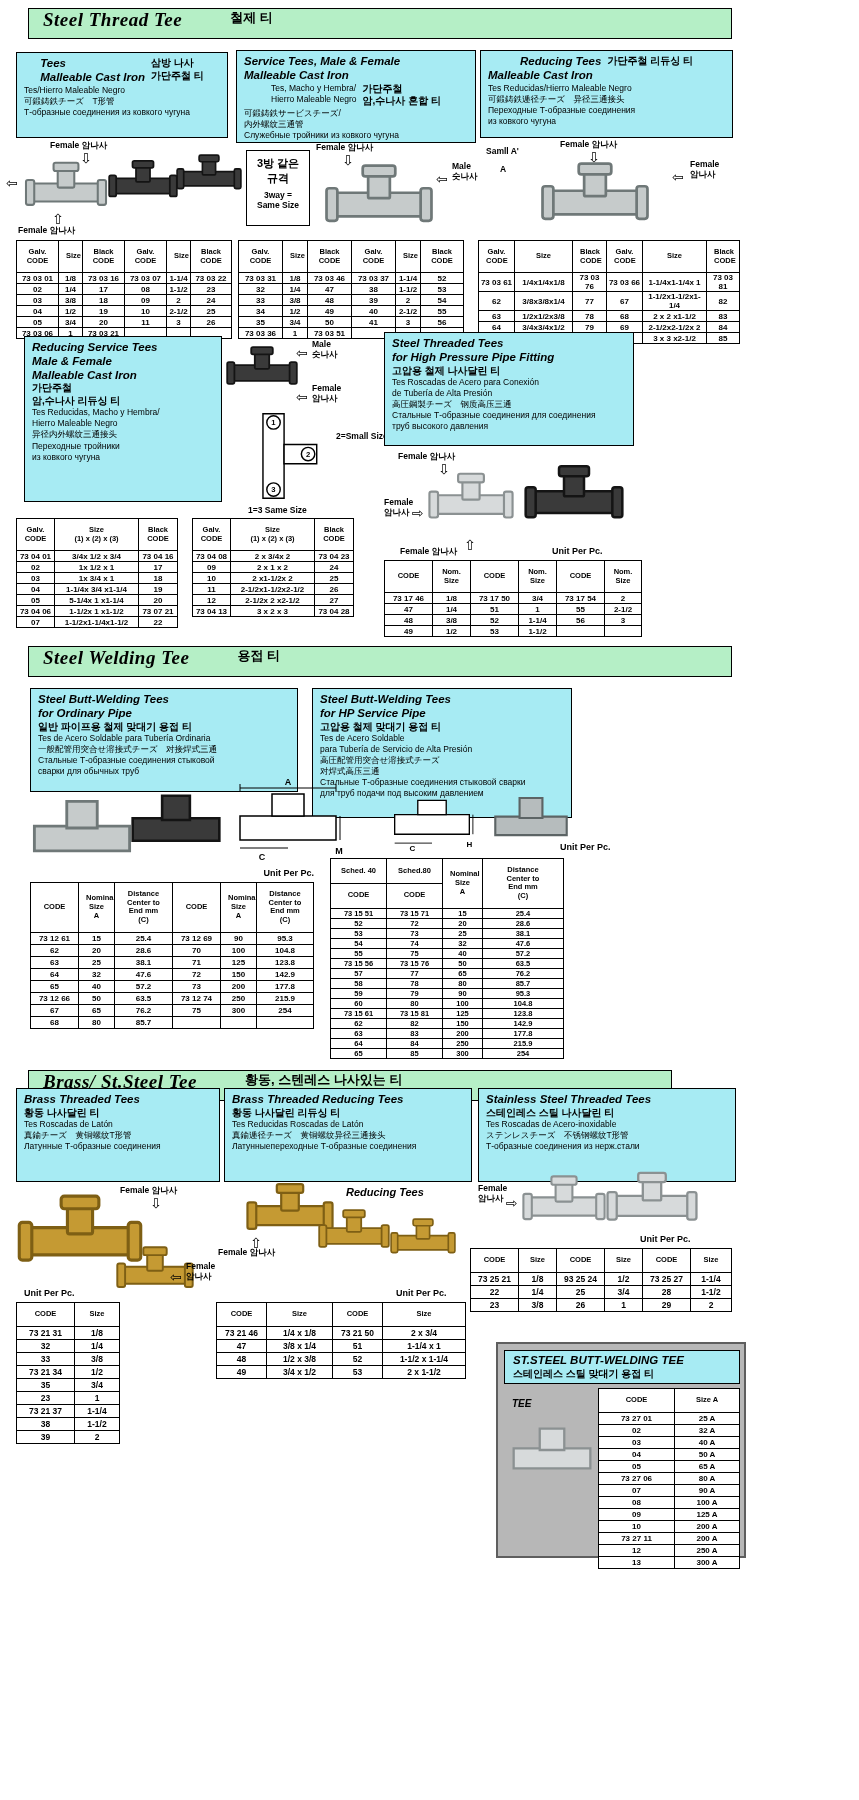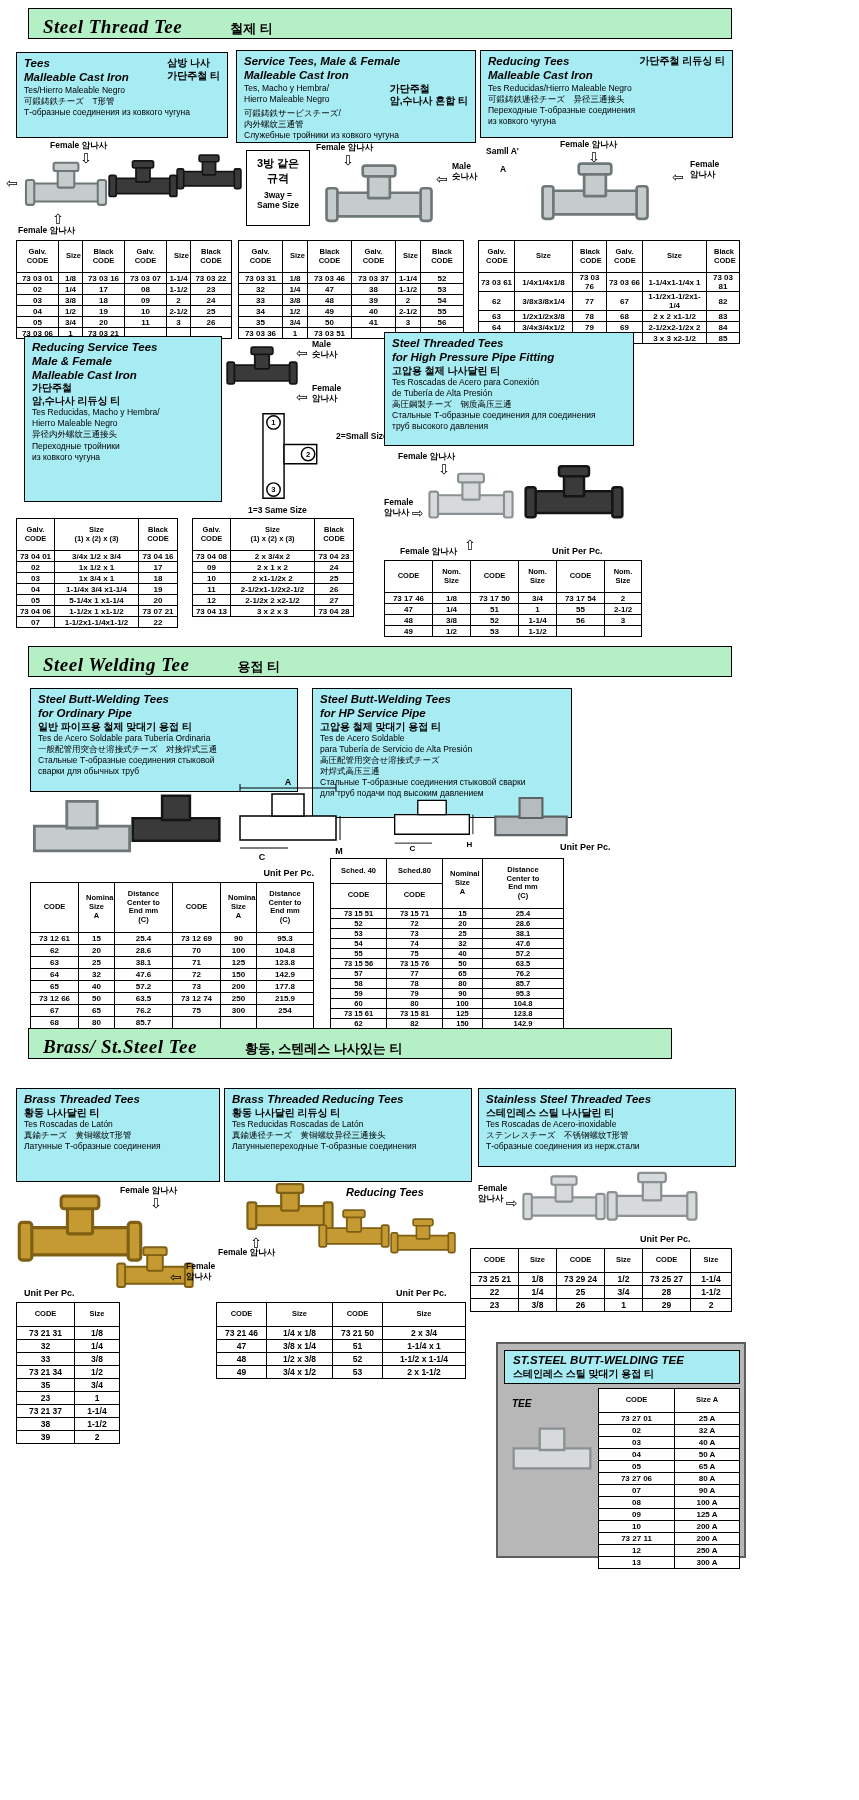--- a/index.html
+++ b/index.html
@@ -1,27 +1,27 @@
 <!DOCTYPE html>
 <html><head>
 <meta charset="utf-8">
 <style>
   *{margin:0;padding:0;box-sizing:border-box}
   html,body{width:859px;height:1800px;background:#fff}
   body{position:relative;font-family:"Liberation Sans","DejaVu Sans",sans-serif;color:#000;overflow:hidden}
   .abs{position:absolute}
   .pre{white-space:pre-line}
-  .banner{height:31px;background:#b5efc6;border:1.5px solid #000;display:flex;align-items:flex-end;padding:0 14px;gap:48px}
+  .banner{height:31px;background:#b5efc6;border:1.5px solid #000;display:flex;align-items:flex-start;padding:0 14px;gap:48px}
   .b-en{font-family:"Liberation Serif","DejaVu Serif",serif;font-weight:bold;font-style:italic;font-size:19px;letter-spacing:.5px}
   .b-ko{font-weight:bold;font-size:13px}
   .cyan{background:#a7ebf3;border:1px solid #000;padding:4px 7px;line-height:1.25}
   .t1{font-weight:bold;font-style:italic;font-size:11.5px;line-height:1.2}
   .kb{font-weight:bold;font-size:10px;line-height:1.25}
   .ln{font-size:8.5px;line-height:1.3}
-  .flexsb{display:flex;justify-content:space-between;gap:6px}
+  .flexsb{display:flex;justify-content:center;gap:6px}
   .tbl{border-collapse:collapse;table-layout:fixed;background:#fff;border:1.5px solid #000}
   .tbl th,.tbl td{border:1px solid #000;text-align:center;vertical-align:middle;font-weight:bold;padding:0 1px;overflow:hidden}
   .tbl th{font-size:7.5px;line-height:1.15;padding:7px}
   .tbl td{height:11px;font-size:8px}
   .tbl thead,.tbl tbody{border:1.5px solid #000}
   .h10 td{height:10px;font-size:7.5px}
   .h12 td{height:12px}
   .h13 td{height:13px;font-size:8.5px}
   .lbl{font-size:8.5px;font-weight:bold;line-height:1.12}
   .arrow{font-size:14px;line-height:1;font-family:"DejaVu Sans",sans-serif}
@@ -819,42 +819,42 @@
       </tr>
       <tr>
         <td>65</td>
         <td>85</td>
         <td>300</td>
         <td>254</td>
       </tr>
     </tbody>
 </table>
 
-<div class="banner abs" style="left:28px;top:1028px;width:644px">
+<div class="banner abs" style="left:28px;top:1070px;width:644px">
   <span class="b-en">Brass/ St.Steel Tee</span>
   <span class="b-ko">황동, 스텐레스 나사있는 티</span>
 </div>
 
 <div class="cyan abs" style="left:16px;top:1088px;width:204px;height:94px">
   <div class="t1">Brass Threaded Tees</div>
   <div class="kb">황동 나사달린 티</div>
   <div class="ln">Tes Roscadas de Latón</div>
   <div class="ln">真鍮チーズ　黄铜螺纹T形管</div>
   <div class="ln">Латунные Т-образные соединения</div>
 </div>
 
 <div class="cyan abs" style="left:224px;top:1088px;width:248px;height:94px">
   <div class="t1">Brass Threaded Reducing  Tees</div>
   <div class="kb">황동 나사달린 리듀싱 티</div>
   <div class="ln">Tes Reducidas Roscadas de Latón</div>
   <div class="ln">真鍮逓径チーズ　黄铜螺纹异径三通接头</div>
   <div class="ln">Латунныепереходные Т-образные соединения</div>
 </div>
 
-<div class="cyan abs" style="left:478px;top:1088px;width:258px;height:79px">
+<div class="cyan abs" style="left:478px;top:1088px;width:258px;height:94px">
   <div class="t1">Stainless Steel Threaded  Tees</div>
   <div class="kb">스테인레스 스틸 나사달린 티</div>
   <div class="ln">Tes Roscadas de Acero-inoxidable</div>
   <div class="ln">ステンレスチーズ　不锈钢螺纹T形管</div>
   <div class="ln">Т-образные соединения из нерж.стали</div>
 </div>
 
 <span class="abs lbl" style="left:120px;top:1186px">Female 암나사</span>
 <span class="abs arrow" style="left:150px;top:1196px">⇩</span>
 <svg class="abs" style="left:16px;top:1192px" width="128" height="88" viewBox="0 0 120 84">
@@ -989,21 +989,21 @@
       <th style="width:48px">CODE</th>
       <th style="width:38px">Size</th>
       <th style="width:48px">CODE</th>
       <th>Size</th>
     </tr>
   </thead>
   <tbody>
       <tr>
         <td>73 25 21</td>
         <td>1/8</td>
-        <td>73 29 24</td>
+        <td>93 25 24</td>
         <td>1/2</td>
         <td>73 25 27</td>
         <td>1-1/4</td>
       </tr>
       <tr>
         <td>22</td>
         <td>1/4</td>
         <td>25</td>
         <td>3/4</td>
         <td>28</td>

